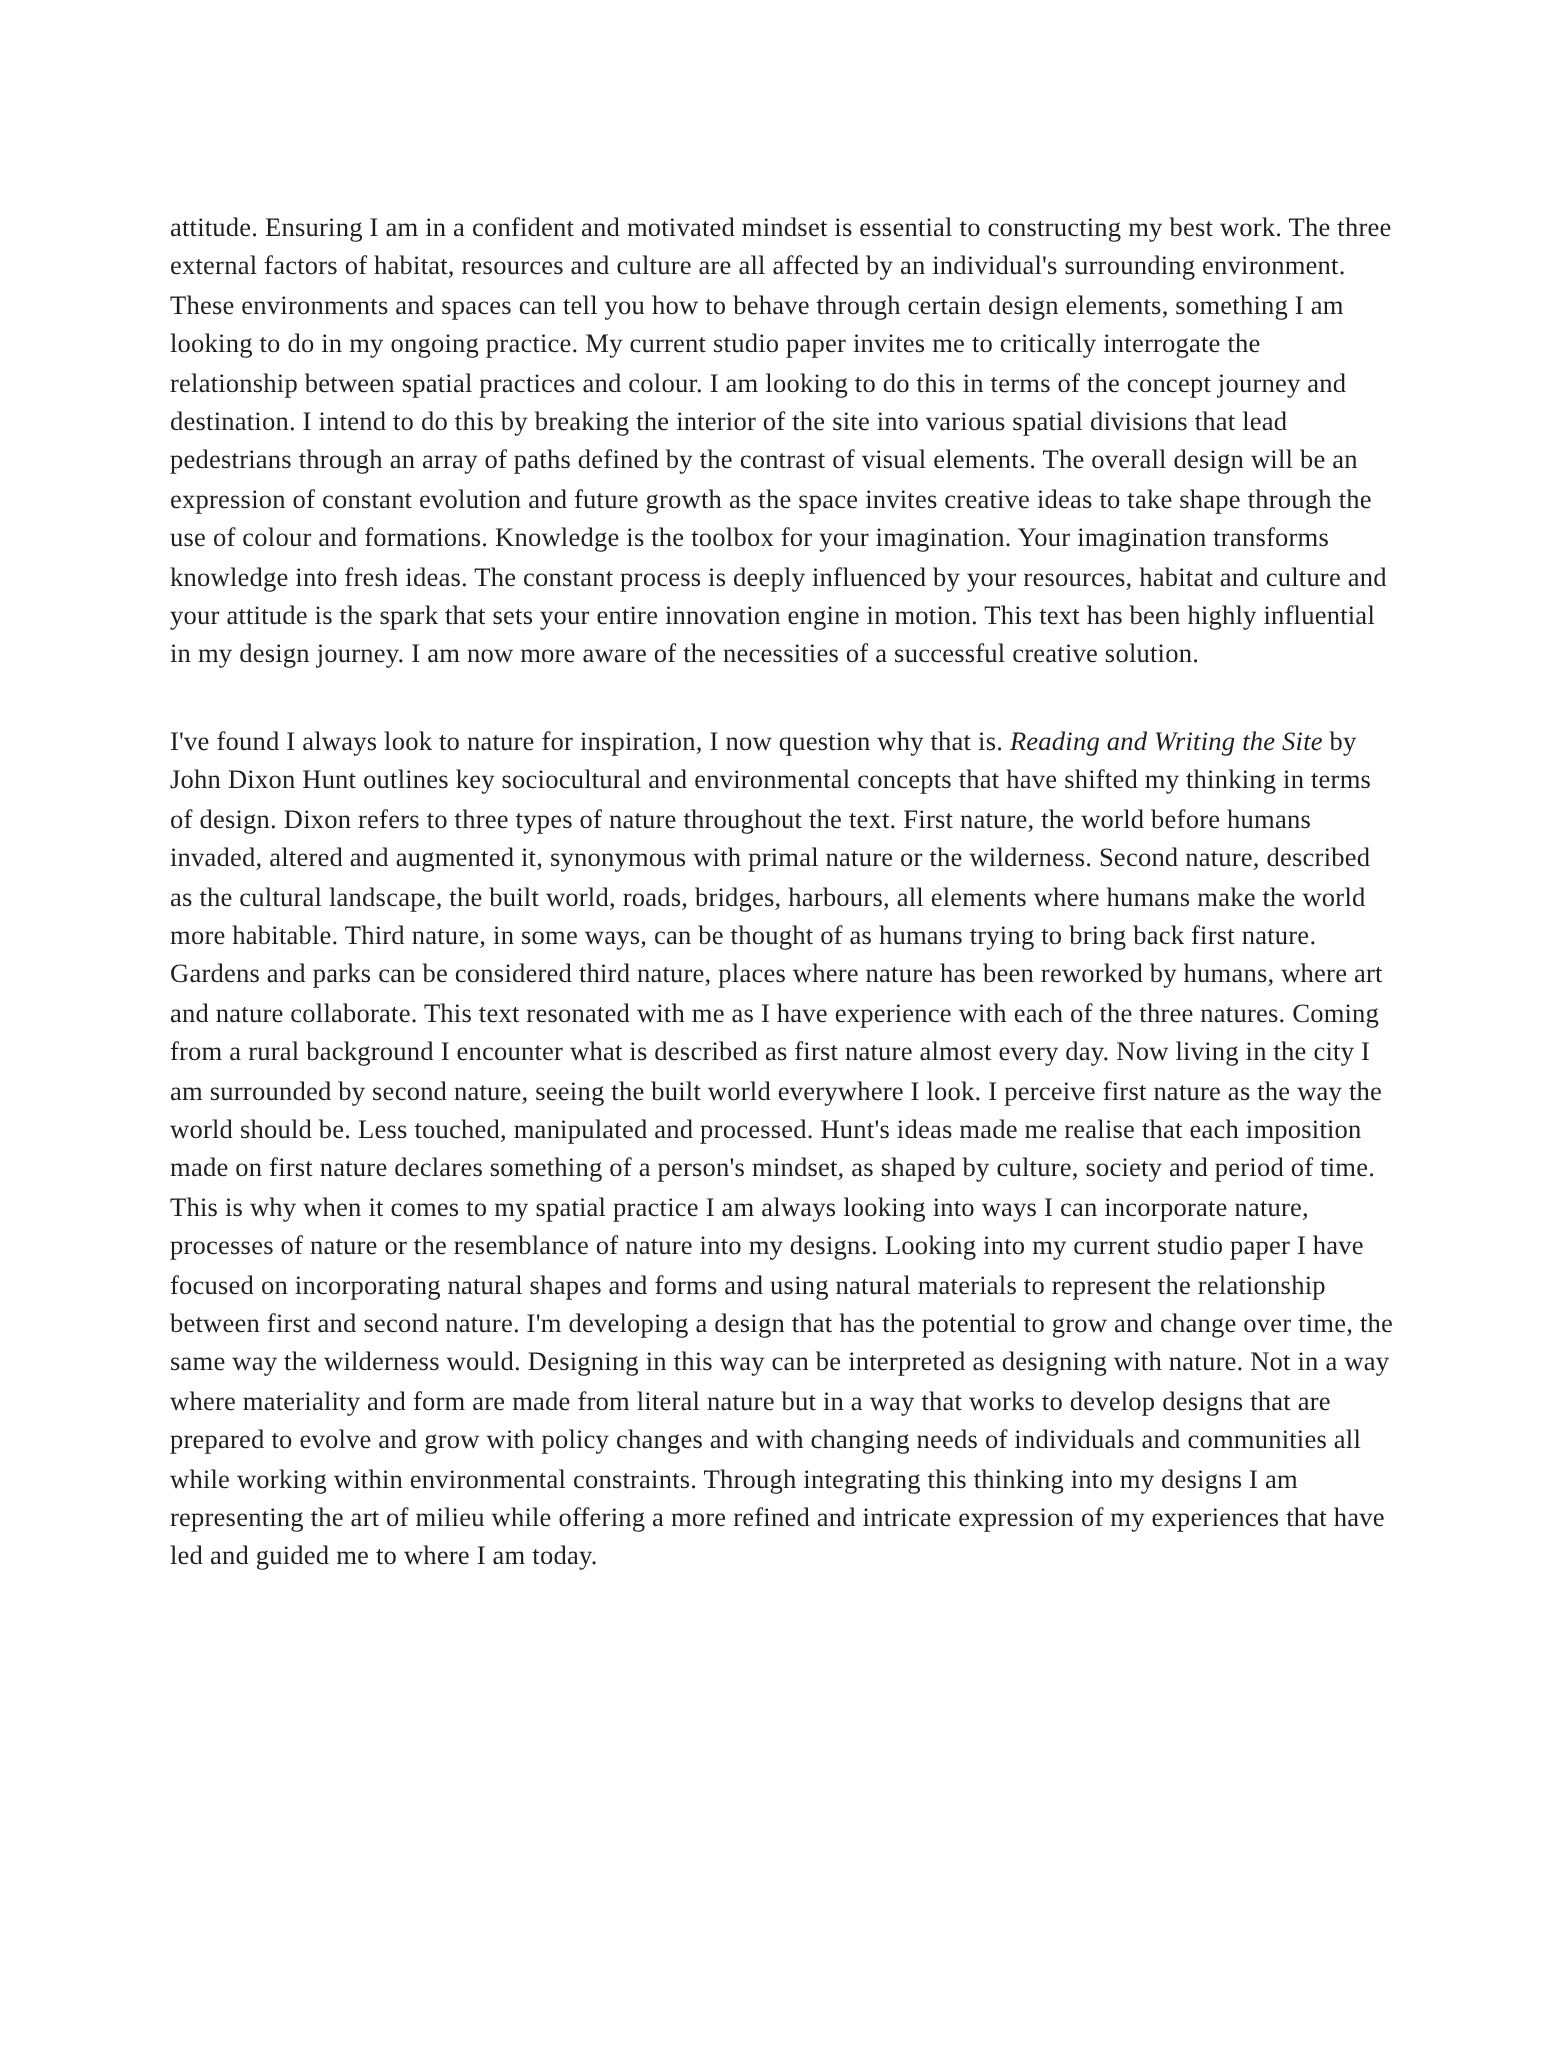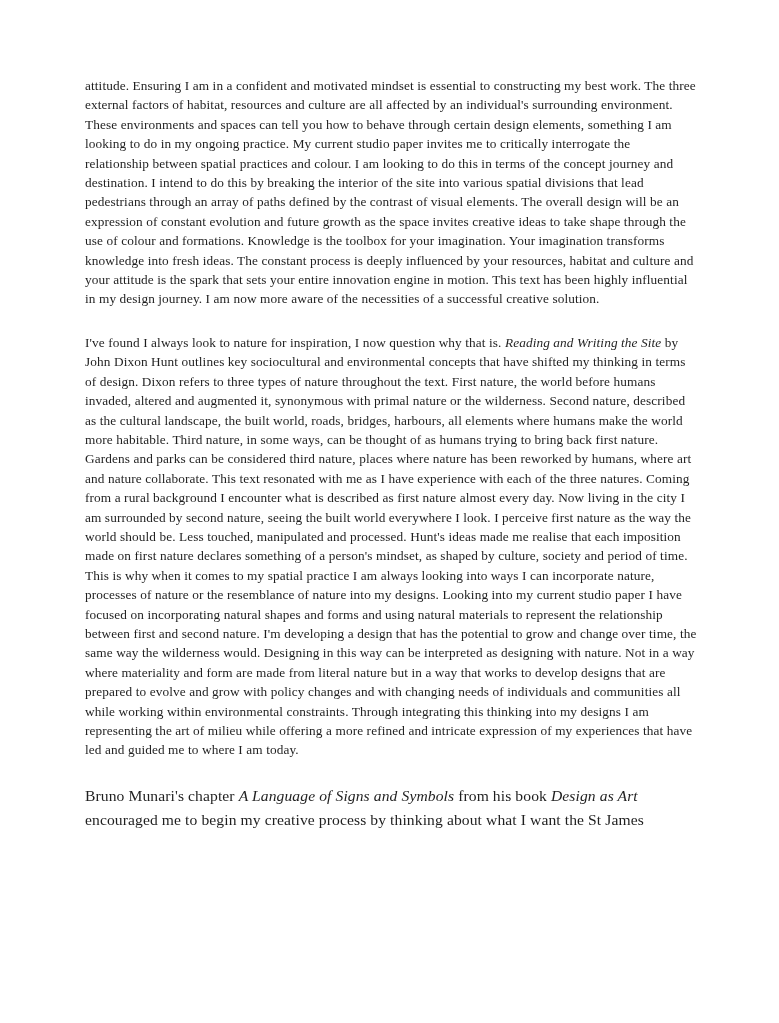--- a/index.html
+++ b/index.html
@@ -16,21 +16,21 @@
     position: relative;
     width: 779px;
     height: 1023px;
     background: var(--page-bg);
     overflow: hidden;
     margin: 0 auto;
   }
   .content {
     position: absolute;
     left: 85px;
-    top: 76px;
+    top: 104px;
     width: 612px;
     font-family: "Liberation Serif", "DejaVu Serif", serif;
     color: var(--text-color);
     text-align: left;
   }
   p.para {
     margin: 0 0 24px 0;
     padding: 0;
   }
   p.para-body {
@@ -49,15 +49,14 @@
     text-align: right;
   }
 </style>
 </head>
 <body>
 
 <div class="page">
   <div class="content" id="essay-text-block">
       <p class="para para-body"><span>attitude. Ensuring I am in a confident and motivated mindset is essential to constructing my best work. The three external factors of habitat, resources and culture are all affected by an individual's surrounding environment. These environments and spaces can tell you how to behave through certain design elements, something I am looking to do in my ongoing practice. My current studio paper invites me to critically interrogate the relationship between spatial practices and colour. I am looking to do this in terms of the concept journey and destination. I intend to do this by breaking the interior of the site into various spatial divisions that lead pedestrians through an array of paths defined by the contrast of visual elements. The overall design will be an expression of constant evolution and future growth as the space invites creative ideas to take shape through the use of colour and formations. Knowledge is the toolbox for your imagination. Your imagination transforms knowledge into fresh ideas. The constant process is deeply influenced by your resources, habitat and culture and your attitude is the spark that sets your entire innovation engine in motion. This text has been highly influential in my design journey. I am now more aware of the necessities of a successful creative solution.</span></p>
       <p class="para para-body"><span>I've found I always look to nature for inspiration, I now question why that is. </span><em>Reading and Writing the Site</em><span> by John Dixon Hunt outlines key sociocultural and environmental concepts that have shifted my thinking in terms of design. Dixon refers to three types of nature throughout the text. First nature, the world before humans invaded, altered and augmented it, synonymous with primal nature or the wilderness. Second nature, described as the cultural landscape, the built world, roads, bridges, harbours, all elements where humans make the world more habitable. Third nature, in some ways, can be thought of as humans trying to bring back first nature. Gardens and parks can be considered third nature, places where nature has been reworked by humans, where art and nature collaborate. This text resonated with me as I have experience with each of the three natures. Coming from a rural background I encounter what is described as first nature almost every day. Now living in the city I am surrounded by second nature, seeing the built world everywhere I look. I perceive first nature as the way the world should be. Less touched, manipulated and processed. Hunt's ideas made me realise that each imposition made on first nature declares something of a person's mindset, as shaped by culture, society and period of time. This is why when it comes to my spatial practice I am always looking into ways I can incorporate nature, processes of nature or the resemblance of nature into my designs. Looking into my current studio paper I have focused on incorporating natural shapes and forms and using natural materials to represent the relationship between first and second nature. I'm developing a design that has the potential to grow and change over time, the same way the wilderness would. Designing in this way can be interpreted as designing with nature. Not in a way where materiality and form are made from literal nature but in a way that works to develop designs that are prepared to evolve and grow with policy changes and with changing needs of individuals and communities all while working within environmental constraints. Through integrating this thinking into my designs I am representing the art of milieu while offering a more refined and intricate expression of my experiences that have led and guided me to where I am today.</span></p>
-      <p class="para para-large"><span>Bruno Munari's chapter </span><em>A Language of Signs and Symbols</em><span> from his book </span><em>Design as Art</em><span> encouraged me to begin my creative process by thinking about what I want the St James</span></p>
     </div>
 </div>
 
 </body></html>

